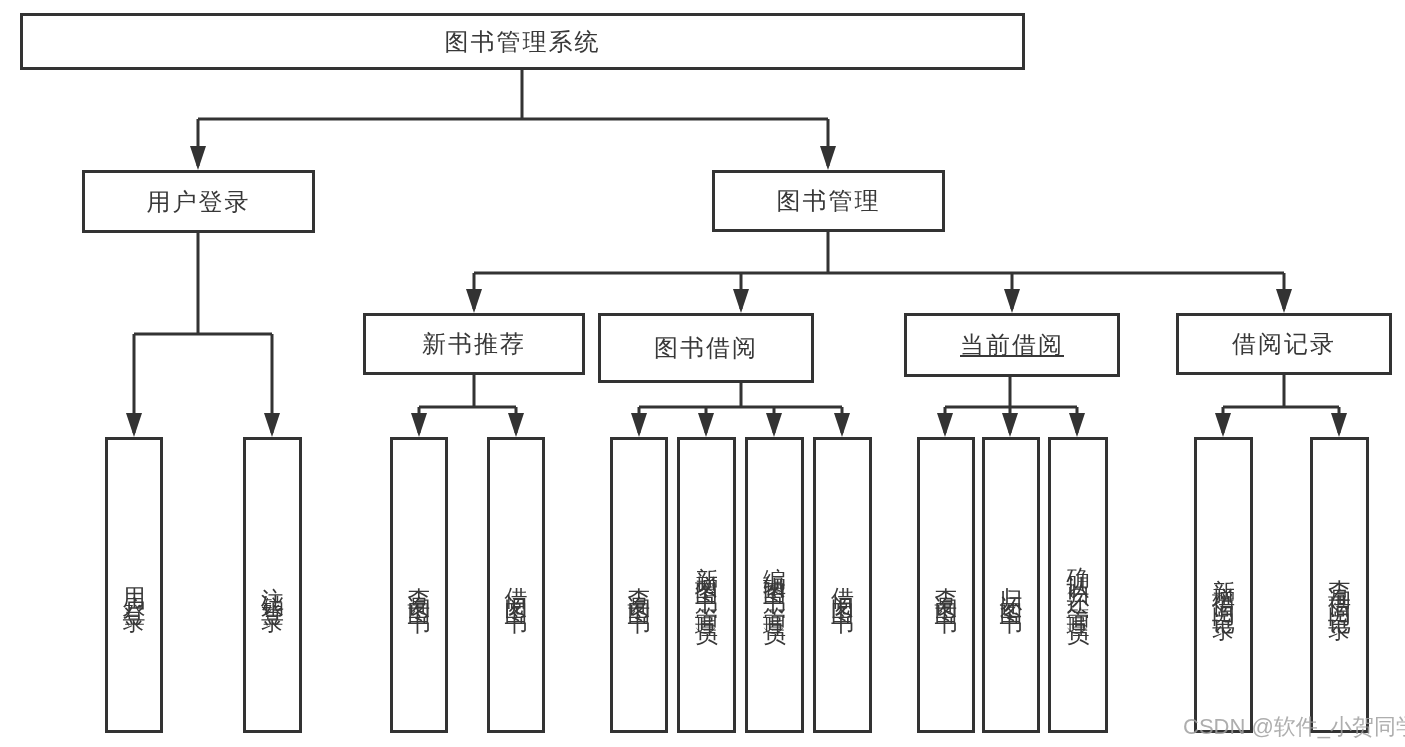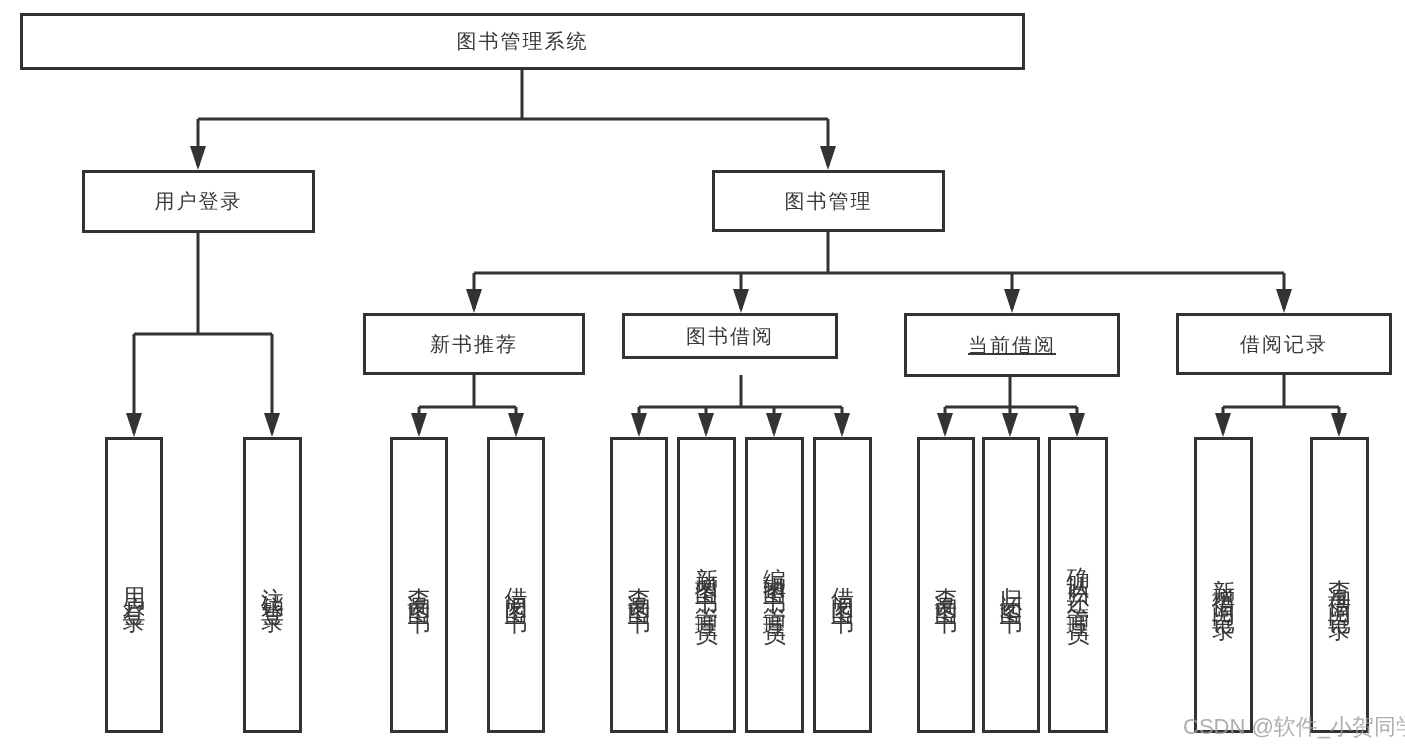--- a/index.html
+++ b/index.html
@@ -27,21 +27,21 @@
     box-sizing: border-box;
     background: #ffffff;
     border: 3px solid #333333;
     color: #383838;
     display: flex;
     align-items: center;
     justify-content: center;
     text-align: center;
   }
   .h-node {
-    font-size: 20px;
+    font-size: 24px;
     letter-spacing: 2px;
     white-space: nowrap;
   }
   .leaf {
     font-size: 23px;
   }
   .leaf .vtext {
     writing-mode: vertical-rl;
     text-orientation: mixed;
     letter-spacing: 8px;
@@ -94,21 +94,21 @@
       <polygon points="1331,413 1347,413 1339,437"></polygon>
     </g>
   </svg>
 
   <div class="node h-node" style="left:20px; top:13px; width:1005px; height:57px;">图书管理系统</div>
 
   <div class="node h-node" style="left:82px; top:170px; width:233px; height:63px;">用户登录</div>
   <div class="node h-node" style="left:363px; top:313px; width:222px; height:62px;">新书推荐</div>
 
   <div class="node h-node" style="left:712px; top:170px; width:233px; height:62px;">图书管理</div>
-  <div class="node h-node" style="left:622px; top:313px; width:216px; height:46px;">图书借阅</div>
+  <div class="node h-node" style="left:598px; top:313px; width:216px; height:70px;">图书借阅</div>
   <div class="node h-node" style="left:904px; top:313px; width:216px; height:64px;text-decoration:underline;">当前借阅</div>
   <div class="node h-node" style="left:1176px; top:313px; width:216px; height:62px;">借阅记录</div>
 
   <div class="node leaf" style="left:105px; top:437px; width:58px; height:296px;">
     <span class="vtext">用户登录</span>
   </div>
   <div class="node leaf" style="left:243px; top:437px; width:59px; height:296px;">
     <span class="vtext">注销登录</span>
   </div>
   <div class="node leaf" style="left:390px; top:437px; width:58px; height:296px;">

